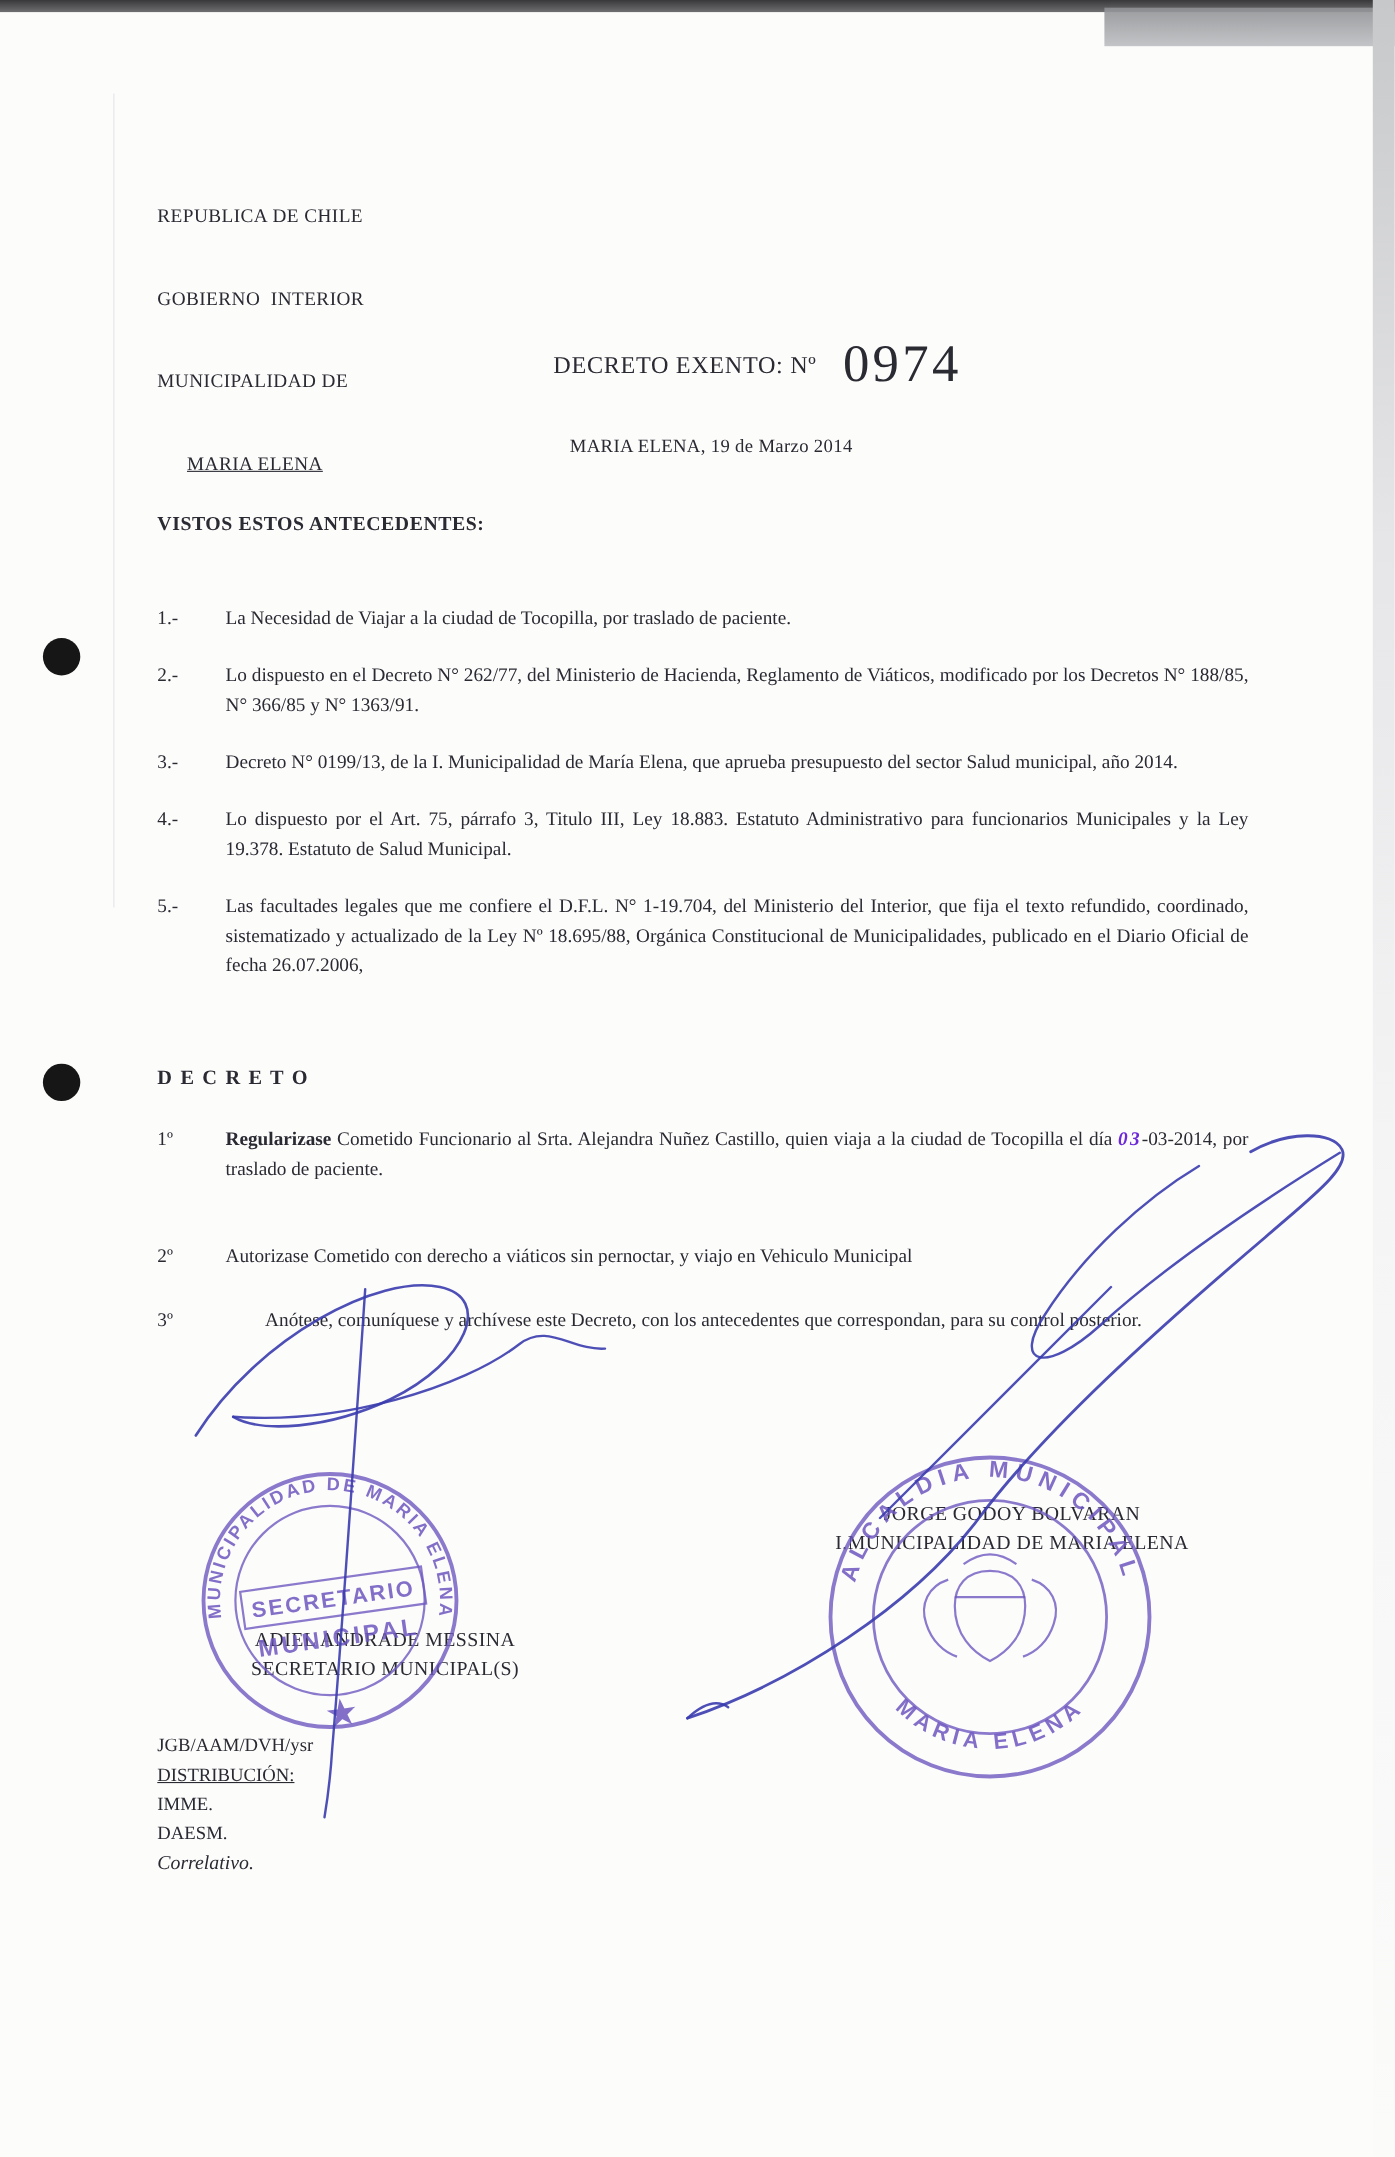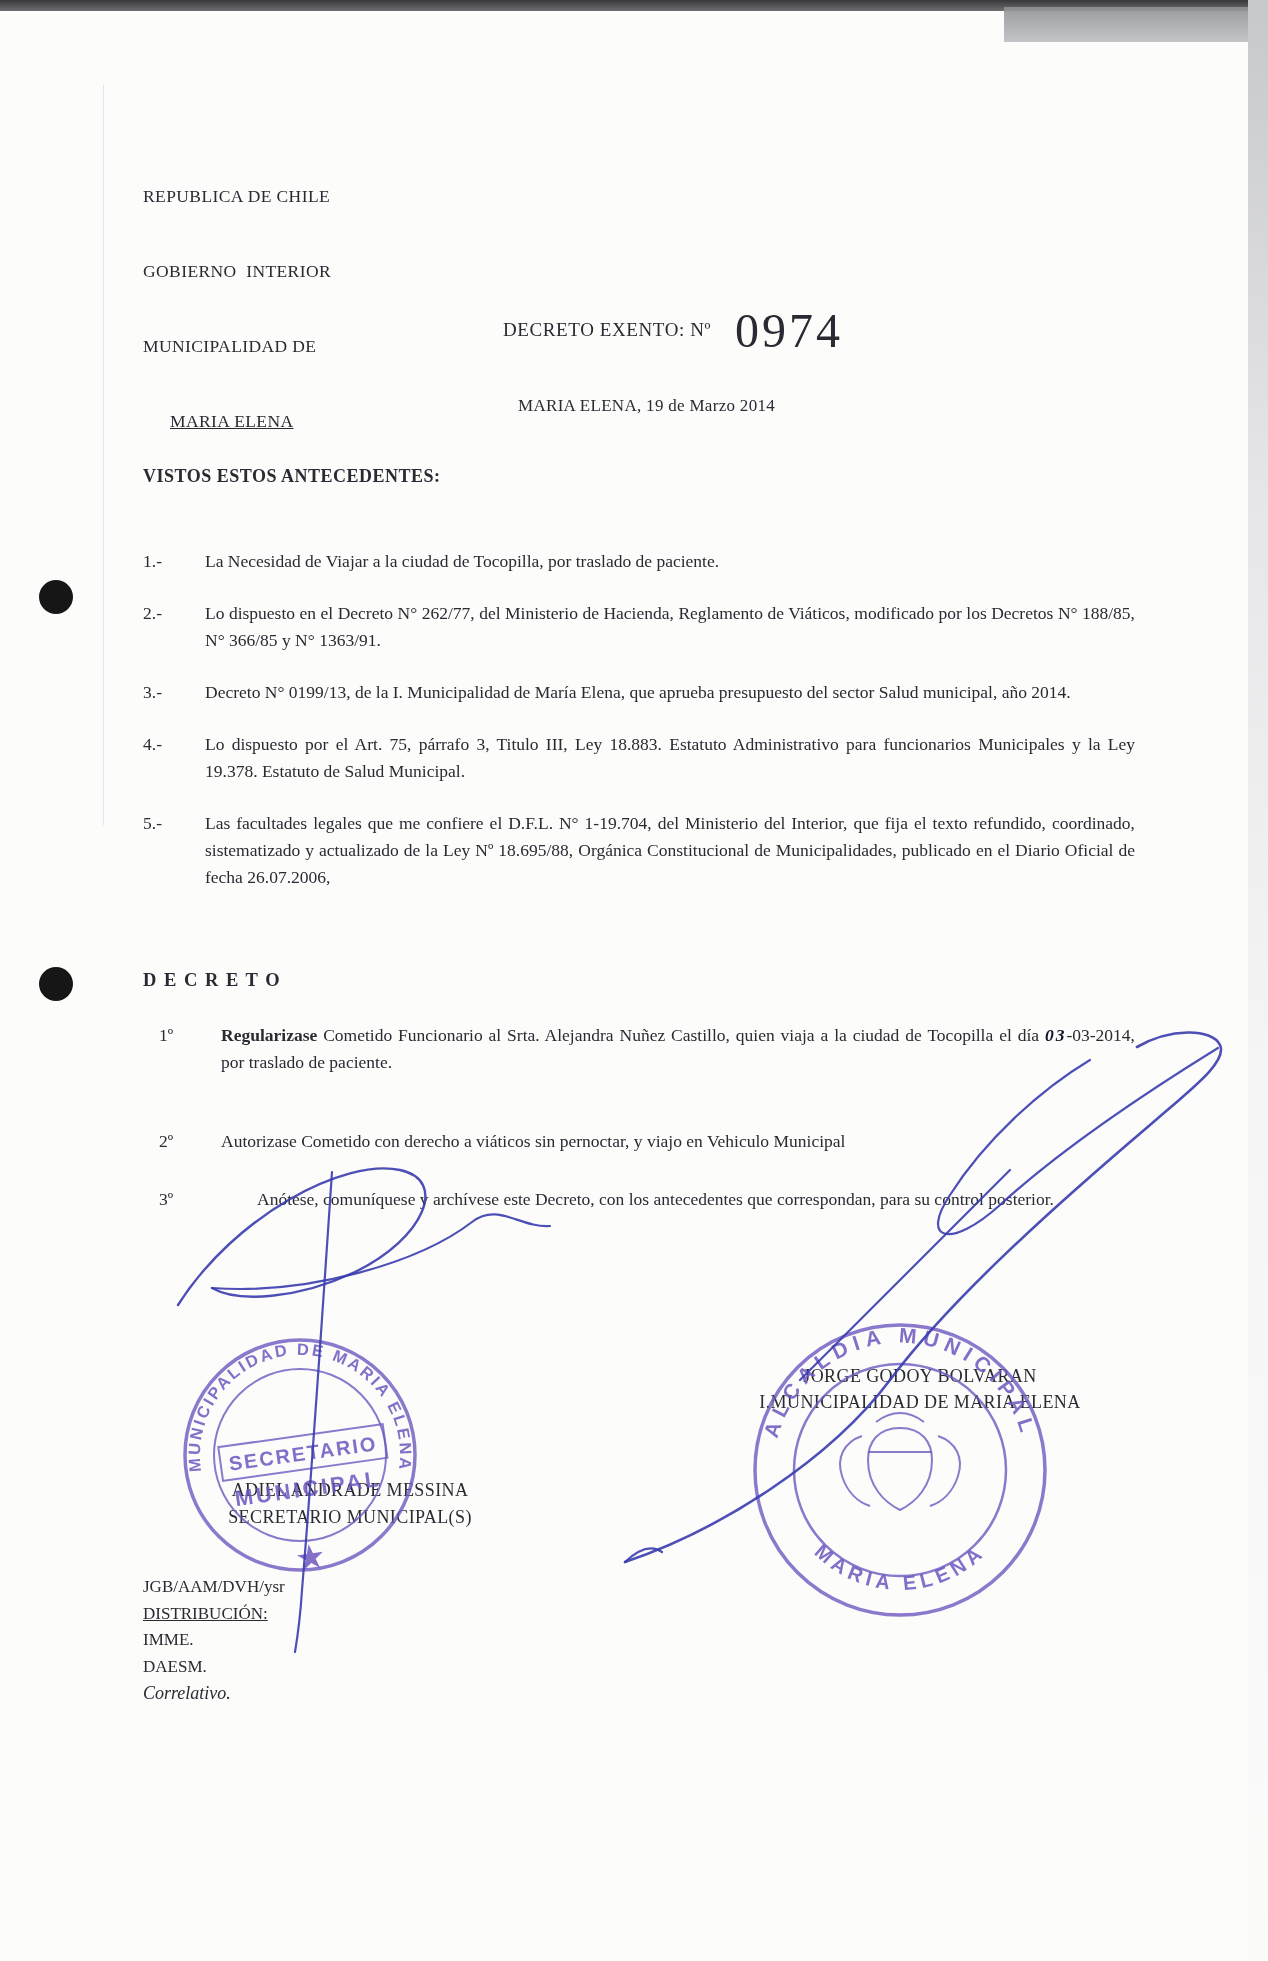--- a/index.html
+++ b/index.html
@@ -21,41 +21,41 @@
   .hole-punch{width:34px;height:34px;border-radius:50%;background:#161616;}
   .hp1{left:39px;top:580px;}
   .hp2{left:39px;top:967px;}
 
   
   .letterhead{left:143px;top:134px;font-size:17.5px;line-height:25px;white-space:pre;letter-spacing:.4px;}
   .letterhead .lh4{margin-left:27px;text-decoration:underline;}
 
   
   .decree-line{left:503px;top:303px;display:flex;align-items:flex-start;}
-  .decree-label{font-size:19px;letter-spacing:.6px;margin-top:16px;}
+  .decree-label{font-size:22px;letter-spacing:.6px;margin-top:16px;}
   .decree-number{font-size:48px;letter-spacing:3px;margin-left:24px;}
   .place-date{left:518px;top:396px;font-size:17px;letter-spacing:.3px;}
 
   
   .vistos-heading{left:143px;top:466px;font-size:18px;letter-spacing:.5px;font-weight:bold;}
   .vistos-list{left:143px;top:548px;width:992px;font-size:17.5px;line-height:27px;}
   .v-item{display:flex;margin-bottom:25px;}
   .v-num{width:62px;flex:none;}
   .v-text{flex:1;text-align:justify;}
 
   
   .decreto-heading{left:143px;top:970px;font-size:18.5px;font-weight:bold;letter-spacing:1.5px;}
   .d-item{left:143px;width:992px;font-size:17.5px;line-height:27px;display:flex;}
   .d1{top:1022px;}
   .d2{top:1128px;}
   .d3{top:1186px;gap:36px;}
-  .d-num{width:62px;flex:none;margin-left:16px;}
+  .d-num{width:62px;flex:none;}
   .d-text{flex:1;text-align:justify;}
   .bold{font-weight:bold;}
-  .pen-day{color:#0f172a;font-style:italic;font-weight:600;letter-spacing:2px;}
+  .pen-day{color:#6d28d9;font-style:italic;font-weight:600;letter-spacing:2px;}
 
   
   .sig-left{left:148px;top:1477px;width:404px;text-align:center;font-size:18px;line-height:27px;letter-spacing:.4px;}
   .sig-right{left:705px;top:1363px;width:430px;text-align:center;font-size:18px;line-height:26px;letter-spacing:.4px;}
 
   
   .footer{left:143px;top:1574px;font-size:17px;line-height:26.5px;}
   .f-dist{text-decoration:underline;}
   .f-small{font-size:18px;font-style:italic;}
 

